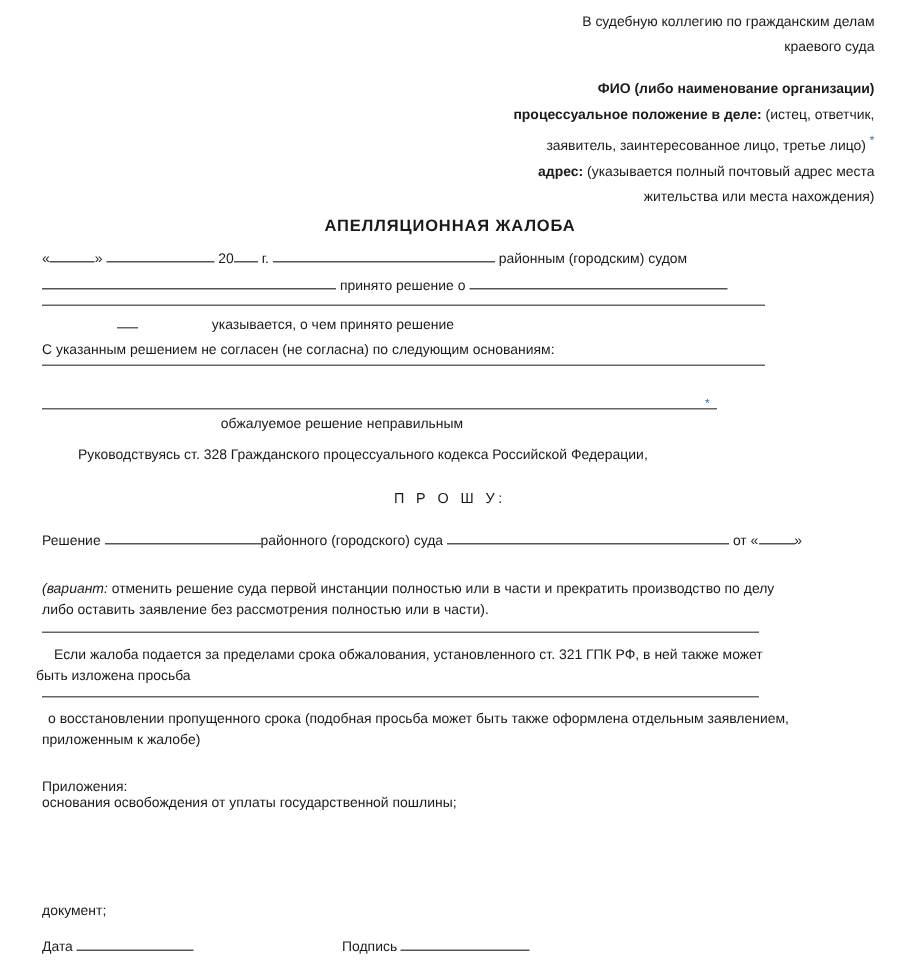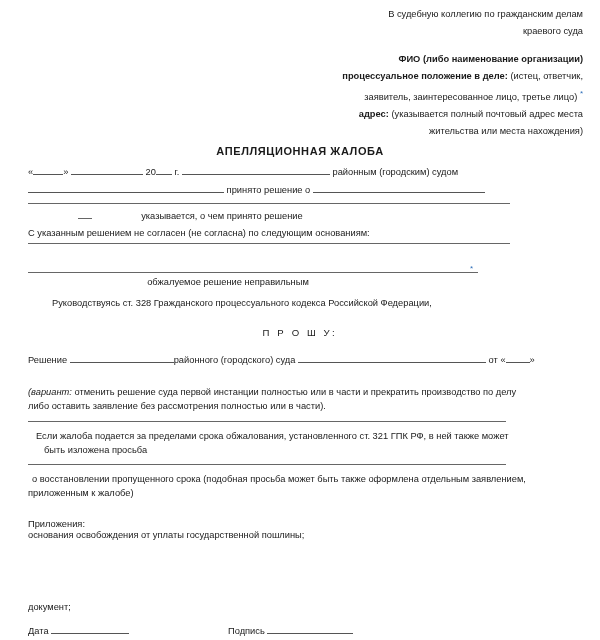--- a/index.html
+++ b/index.html
@@ -112,21 +112,21 @@
 
 
   <div class="tw" style="left:28px;top:398px;width:530px;">либо оставить заявление без рассмотрения полностью или в части).</div>
   <div class="tw" style="left:28px;top:384px;width:530px;">
     <span class="it">(вариант:</span><span> отменить решение суда первой инстанции полностью или в части и прекратить производство по делу</span>
   </div>
 
   <div class="rule" style="left:28px;top:421px;width:478px;"></div>
 
   <div class="tw" style="left:36px;top:428px;width:540px;">Если жалоба подается за пределами срока обжалования, установленного ст. 321 ГПК РФ, в ней также может</div>
-  <div class="tw" style="left:44px;top:442px;width:540px;">быть изложена просьба</div>
+  <div class="tw" style="left:24px;top:442px;width:540px;">быть изложена просьба</div>
 
   <div class="rule" style="left:28px;top:464px;width:478px;"></div>
 
   <div class="tw" style="left:32px;top:471px;width:552px;">о восстановлении пропущенного срока (подобная просьба может быть также оформлена отдельным заявлением,</div>
   <div class="tw" style="left:28px;top:485px;width:552px;">приложенным к жалобе)</div>
 
   <div class="t" style="left:28px;top:517px;">Приложения:</div>
   <div class="t" style="left:28px;top:528px;">основания освобождения от уплаты государственной пошлины;</div>
   <div class="t" style="left:28px;top:600px;">документ;</div>
 

